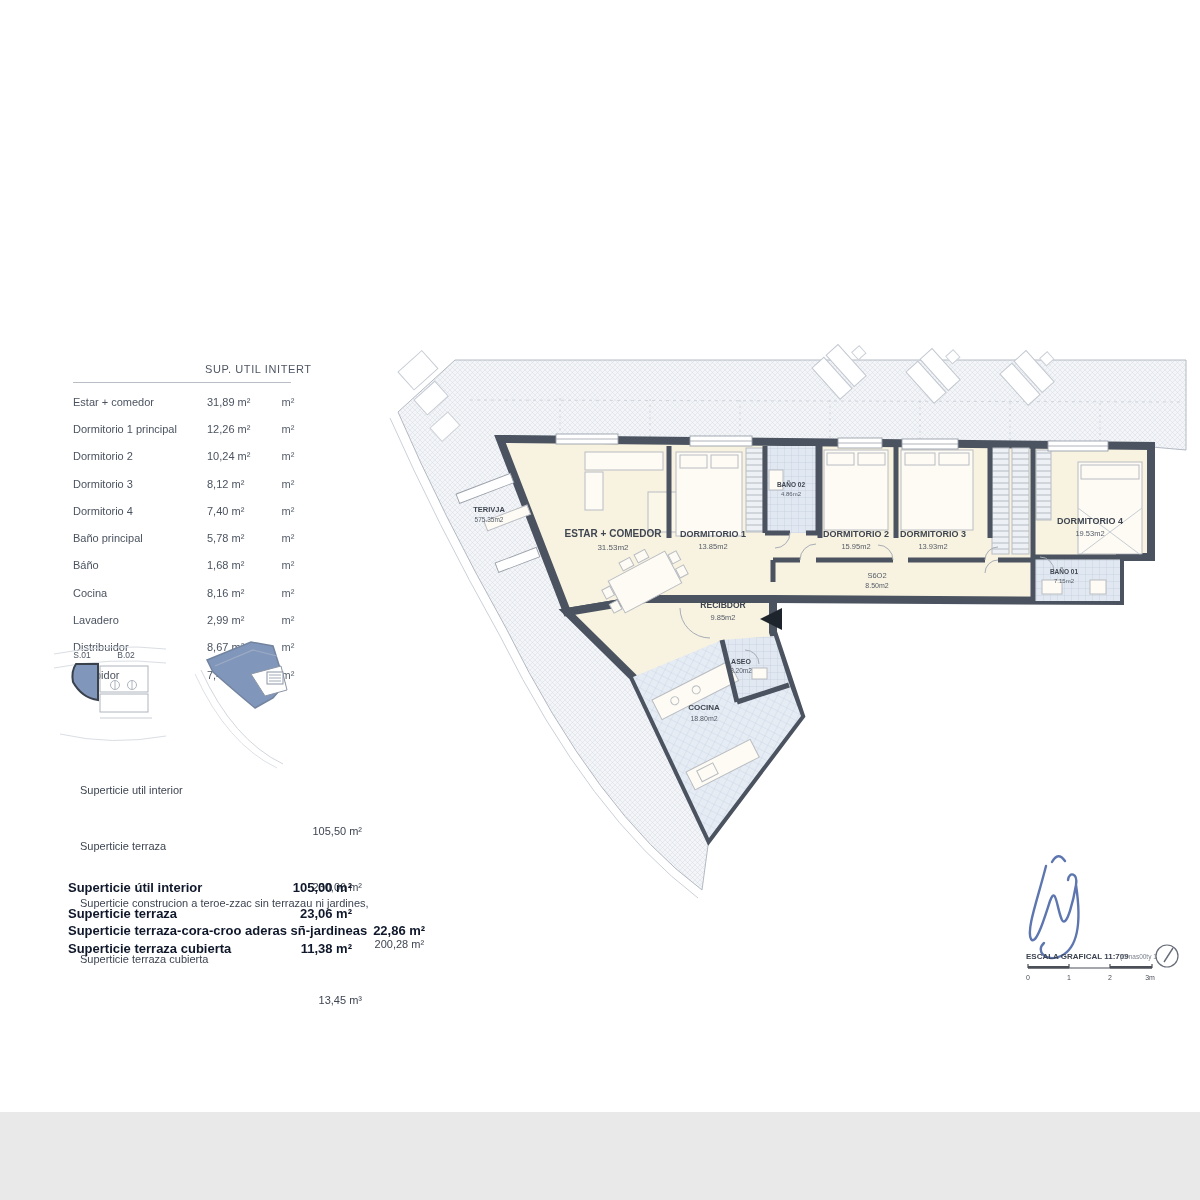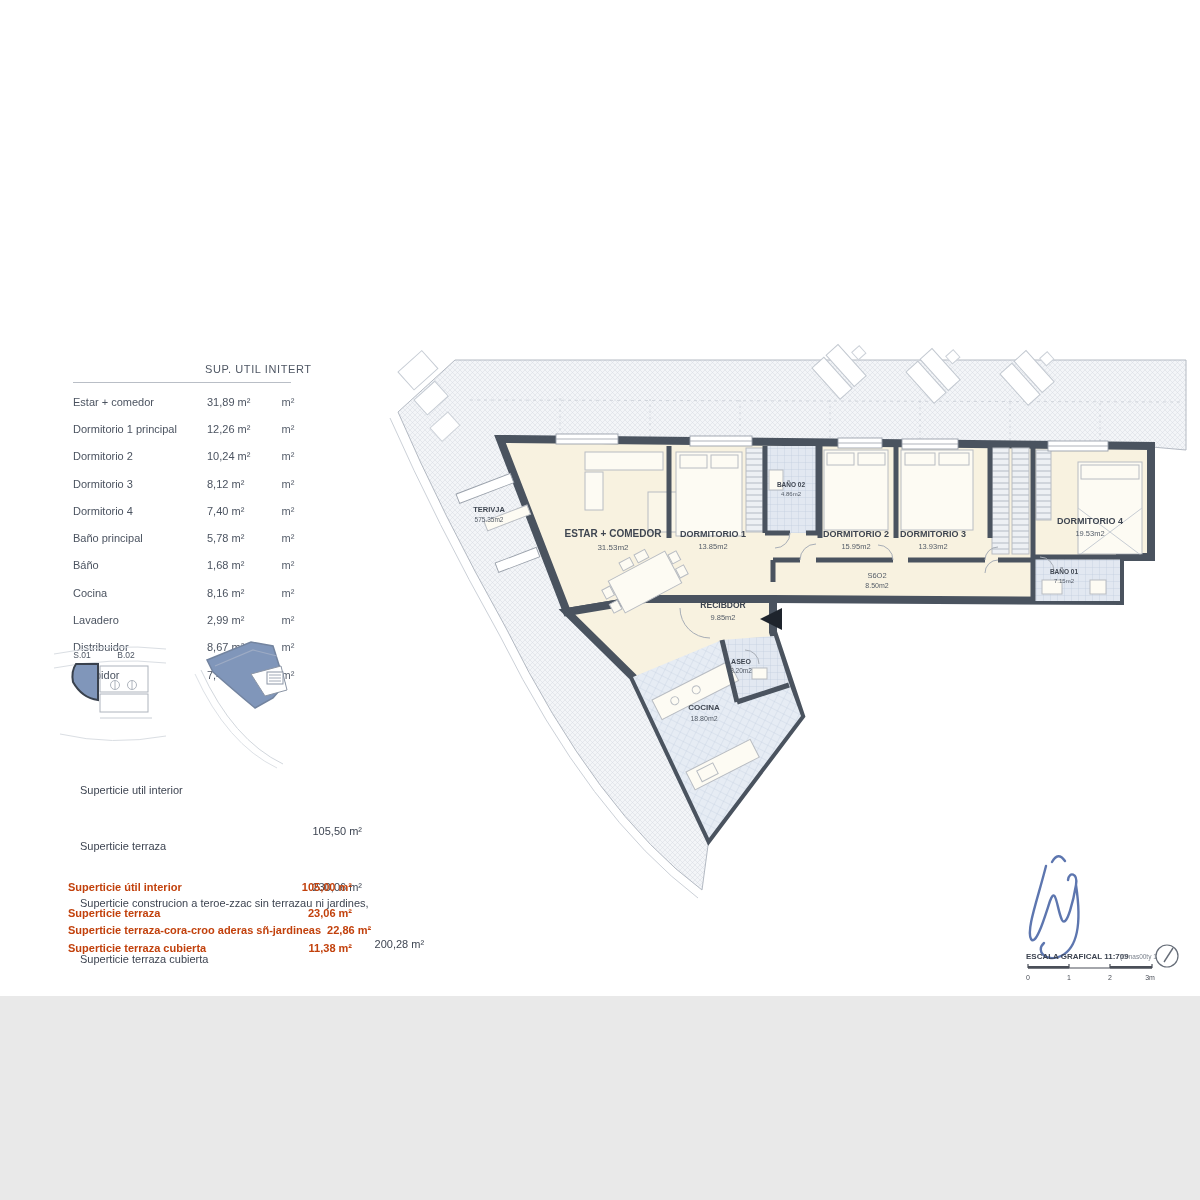--- a/index.html
+++ b/index.html
@@ -1,37 +1,37 @@
 <!DOCTYPE html>
 <html><head>
 <meta charset="utf-8">
 <style>
   html,body{margin:0;padding:0;background:#e9e9e9;}
   .sheet{
-    position:relative;width:1200px;height:996px;background:#ffffff;
+    position:relative;width:1200px;height:1112px;background:#ffffff;
     font-family:"Liberation Sans", sans-serif;color:#4b5360;overflow:hidden;
     margin:0 auto;
   }
   
   .area-table{position:absolute;left:73px;top:363px;width:232px;}
   .area-table .title{
     position:absolute;left:132px;top:0;font-size:11px;letter-spacing:.6px;color:#4f5764;white-space:nowrap;
   }
   .area-table .rule{position:absolute;left:0;top:19px;width:218px;height:1px;background:#b9bec6;}
   .area-table .rows{position:absolute;left:0;top:25px;width:232px;}
   .area-row{display:flex;align-items:center;height:27.3px;font-size:11px;color:#4b5360;}
   .area-row .lbl{width:134px;white-space:nowrap;}
   .area-row .val{width:66px;white-space:nowrap;}
   .area-row .unit{width:30px;text-align:center;color:#565e6b;}
   
   .sum-small{position:absolute;left:80px;top:783px;width:282px;font-size:11px;color:#3e4552;}
   .sum-small .srow{display:flex;line-height:15.4px;white-space:nowrap;}
   .sum-small .srow .lbl{flex:0 0 auto;}
   .sum-small .srow .val{margin-left:auto;padding-left:6px;margin-top:41px;}
-  .sum-bold{position:absolute;left:68px;top:879px;width:284px;font-size:11px;font-weight:bold;color:#c2410c;}
+  .sum-bold{position:absolute;left:68px;top:879px;width:284px;font-size:13px;font-weight:bold;color:#0f172a;}
   .sum-bold .srow{display:flex;white-space:nowrap;line-height:17.5px;}
   .sum-bold .srow:first-child{margin-bottom:8px;}
   .sum-bold .srow .val{margin-left:auto;padding-left:6px;}
   
   .plan-svg{position:absolute;left:0;top:0;width:1200px;height:1200px;}
   .thumbA{position:absolute;left:52px;top:634px;width:118px;height:128px;}
   .thumbB{position:absolute;left:193px;top:636px;width:110px;height:134px;}
   text{font-family:"Liberation Sans", sans-serif;}
   .room-name{fill:#3f4651;font-weight:bold;}
   .room-area{fill:#555d68;}

